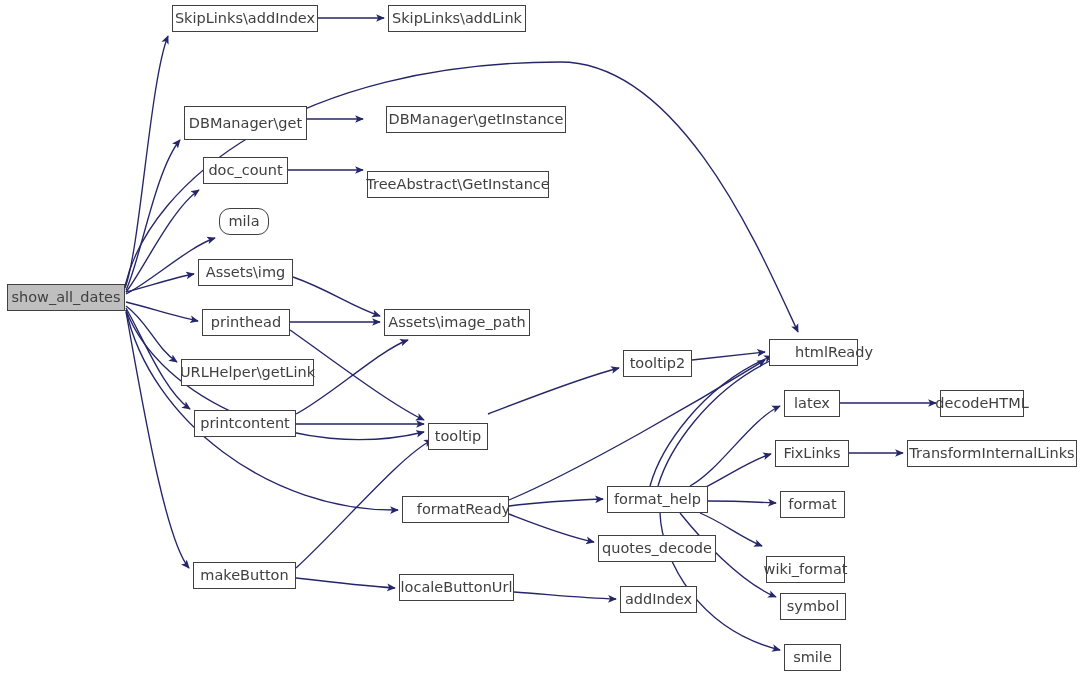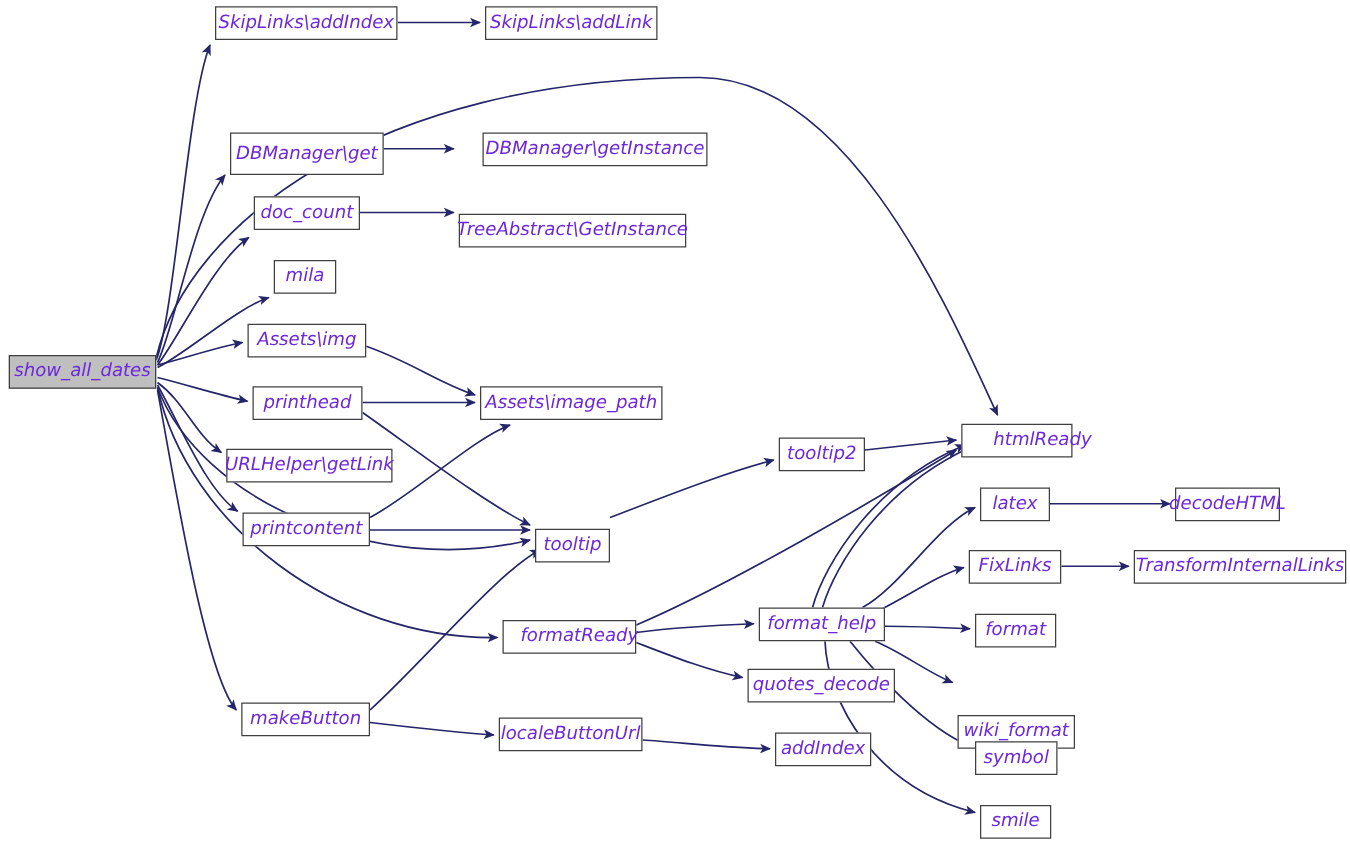--- a/index.html
+++ b/index.html
@@ -1,22 +1,22 @@
 <!DOCTYPE html>
 <html><head>
 <meta charset="utf-8">
 <style>
   html,body{margin:0;padding:0;background:#ffffff;}
   #canvas{position:relative;width:1080px;height:676px;background:#ffffff;
           font-family:"DejaVu Sans","Liberation Sans",sans-serif;overflow:hidden;}
   #edges{position:absolute;left:0;top:0;width:1080px;height:676px;}
   .node{position:absolute;box-sizing:border-box;border:1px solid #404040;
-        background:#ffffff;color:#6d28d9;display:flex;align-items:center;
+        background:#ffffff;color:#404040;display:flex;align-items:center;
         justify-content:center;font-size:14.5px;line-height:1;white-space:nowrap;
-        letter-spacing:0px;font-style:italic;}
+        letter-spacing:0px;}
   .node.root{background:#bfbfbf;border-color:#404040;}
 </style>
 </head>
 <body>
 
 <div id="canvas">
   <svg id="edges" viewBox="0 0 1080 676" xmlns="http://www.w3.org/2000/svg">
     <defs>
       <marker id="arrowhead" viewBox="0 0 10 10" refX="9" refY="5" markerWidth="6.5" markerHeight="6.5" orient="auto-start-reverse">
         <path d="M 0 0.6 L 10 5 L 0 9.4 L 2.4 5 z" fill="#252569"></path>
@@ -64,37 +64,37 @@
       </g>
   </svg>
   <div id="node-group">
       <div class="node root" style="left: 7px; top: 284px; width: 118px; height: 27px;">show_all_dates</div>
       <div class="node" style="left: 172px; top: 5px; width: 146px; height: 27px;">SkipLinks\addIndex</div>
       <div class="node" style="left: 388px; top: 5px; width: 138px; height: 27px;">SkipLinks\addLink</div>
       <div class="node" style="left: 184px; top: 106px; width: 123px; height: 34px;">DBManager\get</div>
       <div class="node" style="left: 386px; top: 106px; width: 180px; height: 27px;">DBManager\getInstance</div>
       <div class="node" style="left: 203px; top: 157px; width: 85px; height: 27px;">doc_count</div>
       <div class="node" style="left: 367px; top: 171px; width: 182px; height: 27px;">TreeAbstract\GetInstance</div>
-      <div class="node" style="left: 219px; top: 208px; width: 50px; height: 27px;">mila</div>
+      <div class="node" style="left: 219px; top: 208px; width: 50px; height: 27px; border-radius: 11px;">mila</div>
       <div class="node" style="left: 198px; top: 259px; width: 95px; height: 27px;">Assets\img</div>
       <div class="node" style="left: 384px; top: 309px; width: 146px; height: 27px;">Assets\image_path</div>
       <div class="node" style="left: 202px; top: 309px; width: 88px; height: 27px;">printhead</div>
       <div class="node" style="left: 181px; top: 359px; width: 133px; height: 27px;">URLHelper\getLink</div>
       <div class="node" style="left: 194px; top: 410px; width: 102px; height: 27px;">printcontent</div>
       <div class="node" style="left: 428px; top: 410px; width: 60px; height: 27px; margin-top: 13px;">tooltip</div>
       <div class="node" style="left: 623px; top: 350px; width: 69px; height: 27px;">tooltip2</div>
       <div class="node" style="left: 769px; top: 339px; width: 89px; height: 27px; padding-left: 41px;">htmlReady</div>
       <div class="node" style="left: 784px; top: 390px; width: 56px; height: 27px;">latex</div>
       <div class="node" style="left: 940px; top: 390px; width: 84px; height: 27px;">decodeHTML</div>
       <div class="node" style="left: 775px; top: 440px; width: 74px; height: 27px;">FixLinks</div>
       <div class="node" style="left: 907px; top: 440px; width: 170px; height: 27px;">TransformInternalLinks</div>
       <div class="node" style="left: 402px; top: 496px; width: 107px; height: 27px; padding-left: 16px;">formatReady</div>
       <div class="node" style="left: 607px; top: 486px; width: 101px; height: 27px;">format_help</div>
       <div class="node" style="left: 780px; top: 491px; width: 65px; height: 27px;">format</div>
-      <div class="node" style="left: 766px; top: 572px; width: 94px; height: 27px;">wiki_format</div>
+      <div class="node" style="left: 766px; top: 556px; width: 79px; height: 27px;">wiki_format</div>
       <div class="node" style="left: 598px; top: 535px; width: 118px; height: 27px;">quotes_decode</div>
       <div class="node" style="left: 780px; top: 593px; width: 66px; height: 27px;">symbol</div>
       <div class="node" style="left: 193px; top: 562px; width: 103px; height: 27px;">makeButton</div>
       <div class="node" style="left: 399px; top: 574px; width: 115px; height: 27px;">localeButtonUrl</div>
       <div class="node" style="left: 620px; top: 586px; width: 77px; height: 27px;">addIndex</div>
       <div class="node" style="left: 784px; top: 644px; width: 57px; height: 27px;">smile</div>
     </div>
 </div>
 
 </body></html>

